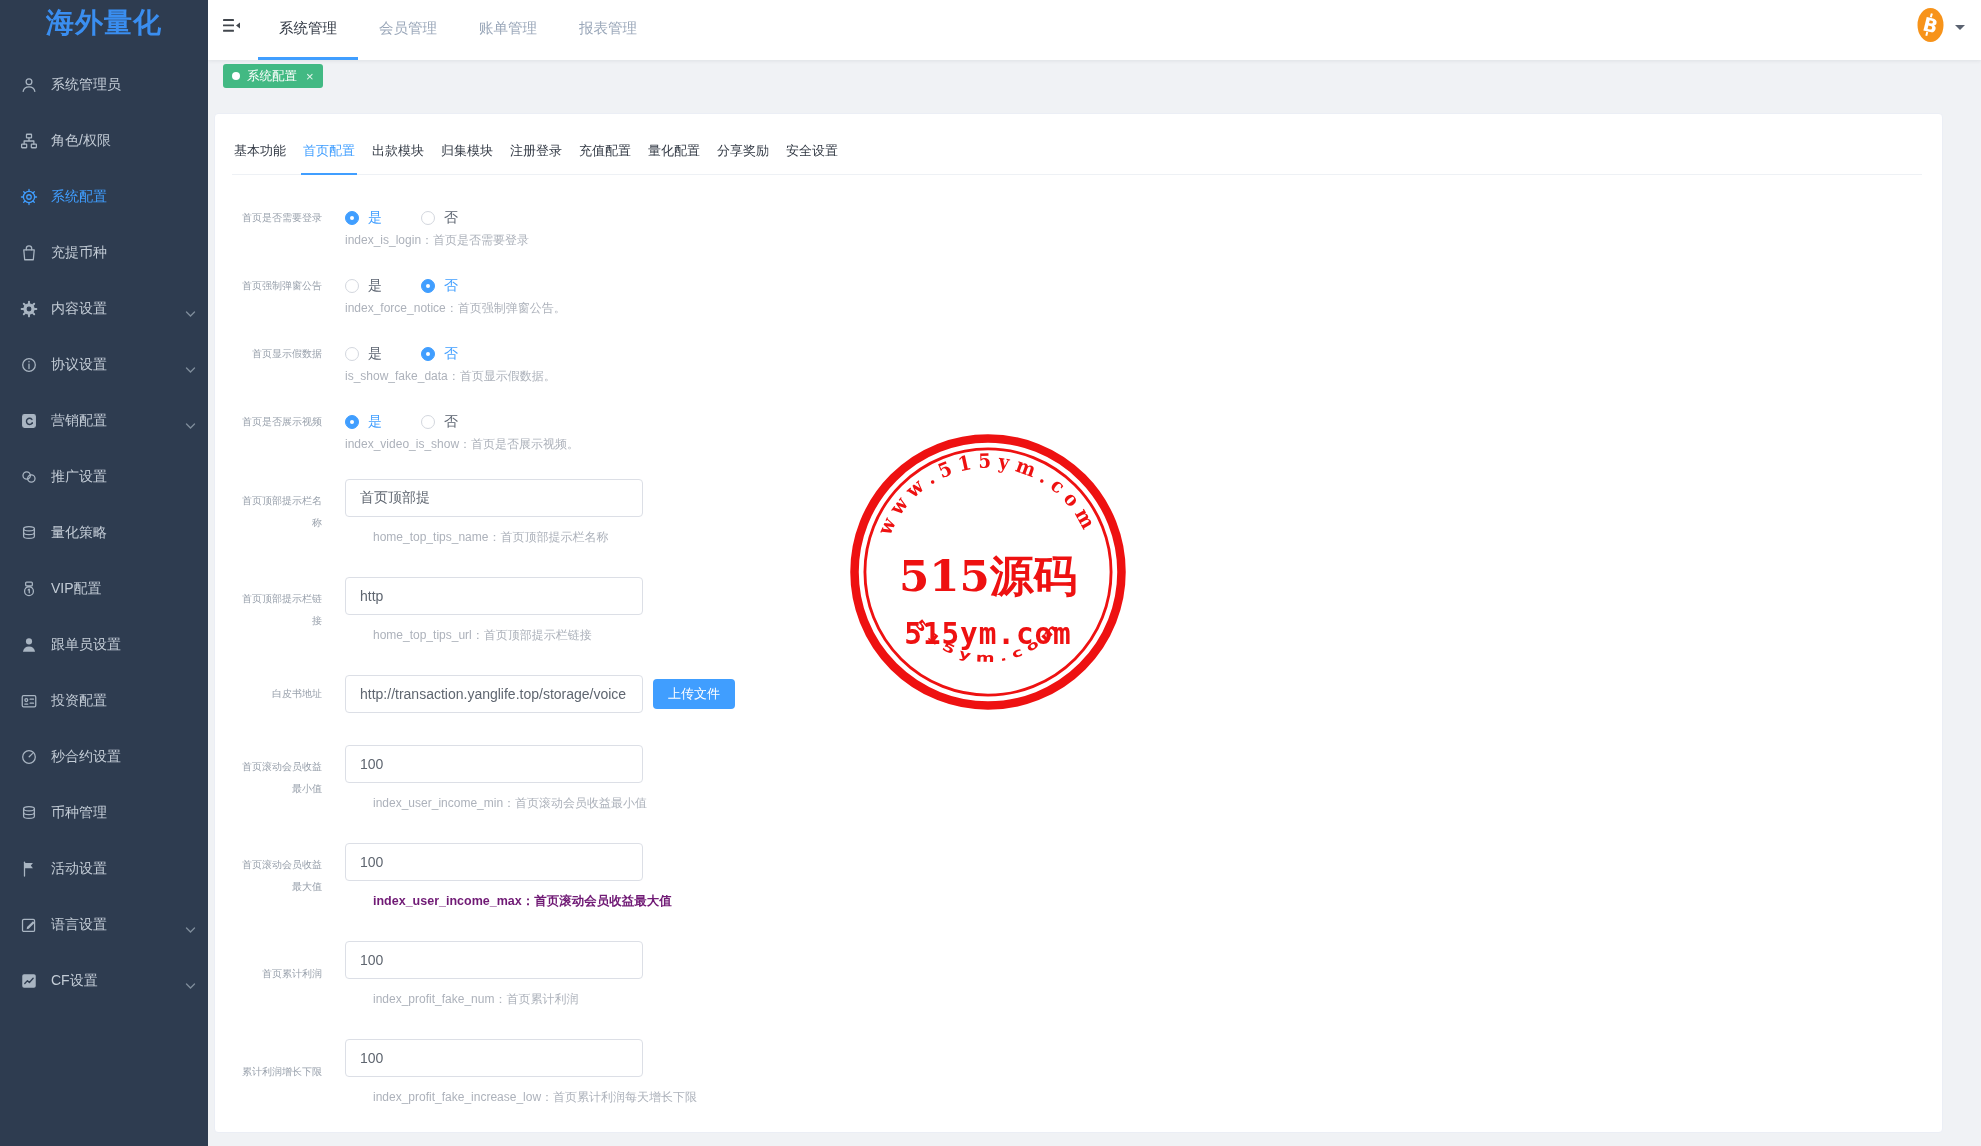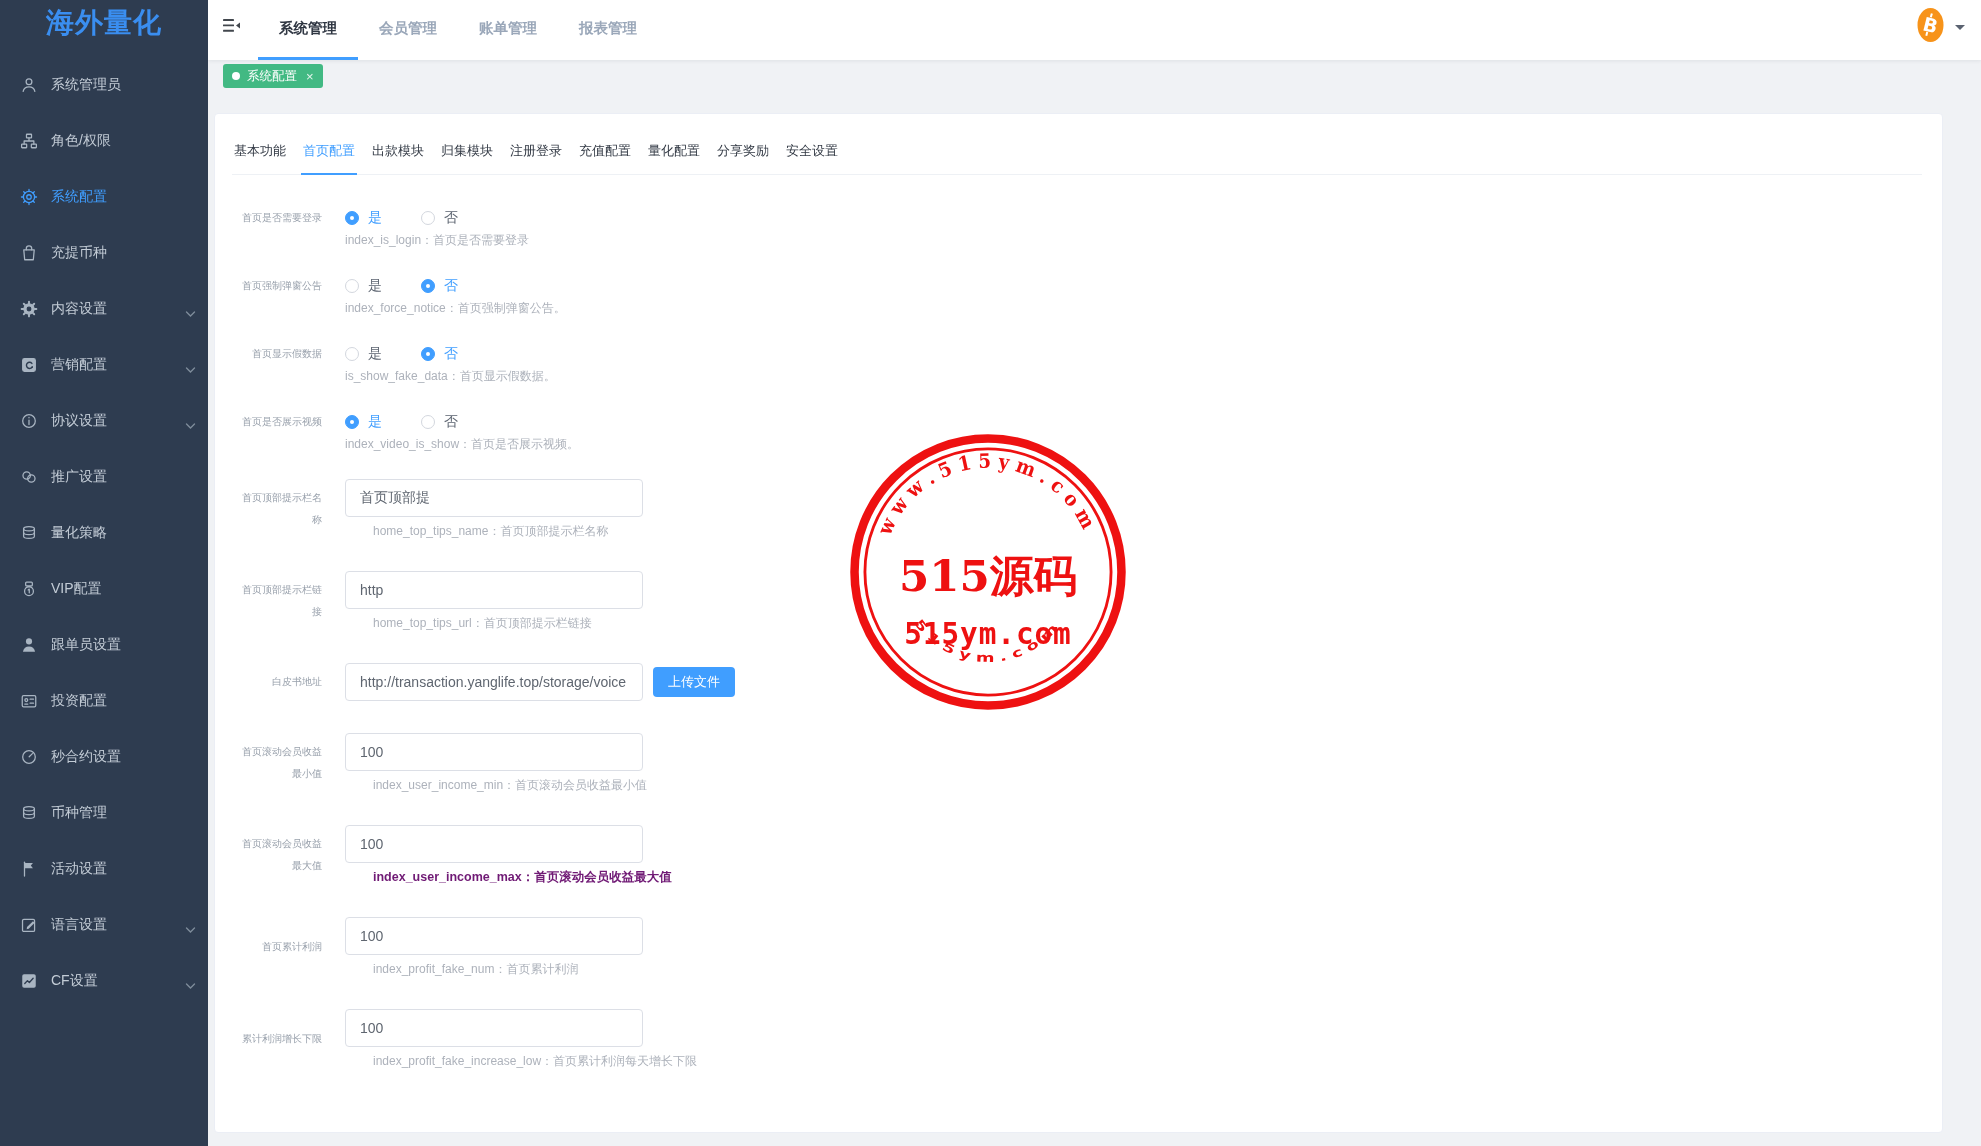--- a/index.html
+++ b/index.html
@@ -15,21 +15,21 @@
   .side-item .s-icon { width:18px; height:18px; margin-right:13px; display:inline-flex; color:#a9b5c2; flex-shrink:0; }
   .side-item .s-icon svg { width:18px; height:18px; }
   .side-item.active { color:#409eff; }
   .side-item.active .s-icon { color:#409eff; }
   .side-item .chev { position:absolute; right:12px; top:24px; color:#7e8c9a; }
 
   
   .header { position:absolute; left:208px; top:0; width:1773px; height:60px; background:#fff;
             box-shadow:0 1px 4px rgba(0,21,41,.08); z-index:2; }
   .collapse { position:absolute; left:14px; top:16px; width:19px; height:19px; cursor:pointer; }
-  .nav-tabs { position:absolute; left:50px; top:0; height:60px; display:flex;font-weight:bold; }
+  .nav-tabs { position:absolute; left:50px; top:0; height:60px; display:flex; }
   .nav-tab { padding:0 21px; display:flex; align-items:center; font-size:14.5px; color:#9aa7b9;
              border-bottom:3px solid transparent; cursor:pointer; }
   .nav-tab.active { color:#2f3642; border-bottom-color:#409eff; }
   .avatar-box { position:absolute; right:16px; top:7px; display:flex; align-items:center; cursor:pointer; }
   .caret { width:0; height:0; border:5px solid transparent; border-top-color:#5a6270; margin-left:11px; margin-top:5px; }
 
   
   .tag { position:absolute; left:223px; top:64px; height:24px; background:#42b983; border-radius:3px; color:#fff;
          display:flex; align-items:center; padding:0 9px; font-size:12.5px; cursor:pointer; z-index:2; }
   .tag .dot { width:8px; height:8px; background:#fff; border-radius:50%; margin-right:7px; }
@@ -52,21 +52,21 @@
   .input-row .row-label { min-height:38px; display:flex; align-items:center; justify-content:flex-end; }
   .radio-line { display:flex; align-items:center; height:22px; }
   .radio { display:flex; align-items:center; cursor:pointer; }
   .radio + .radio { margin-left:39px; }
   .rdot { width:14px; height:14px; border-radius:50%; border:1px solid #d3d7de; background:#fff; position:relative; }
   .radio.on .rdot { background:#409eff; border-color:#409eff; }
   .radio.on .rdot:after { content:""; position:absolute; left:4px; top:4px; width:4px; height:4px; border-radius:50%; background:#fff; }
   .rtxt { margin-left:9px; font-size:14px; color:#5c6470; }
   .radio.on .rtxt { color:#409eff; }
   .helper { font-size:12px; color:#adb2bb; line-height:22px; }
-  .input-row .helper { margin-top:6px; line-height:16px;padding-left:28px; }
+  .input-row .helper { margin-top:12px; line-height:16px;padding-left:28px; }
   .helper.bold { color:#701a75; font-weight:bold; font-size:12.5px; }
   .input-line { display:flex; align-items:center; }
   .txt { width:298px; height:38px; border:1px solid #dcdfe6; border-radius:4px; padding:0 14px;
          font-size:14px; color:#5f6670; background:#fff; outline:none; font-family:inherit; }
   .upload-btn { margin-left:10px; height:30px; padding:3px 15px; background:#409eff; color:#fff; border:none;
                 border-radius:4px; font-size:13px; cursor:pointer; font-family:inherit; }
 
   
   .stamp { position:absolute; left:846px; top:430px; width:284px; height:284px; z-index:5; pointer-events:none; }
 </style>
@@ -124,38 +124,38 @@
           </svg>
         </span>
         <span>内容设置</span>
         <span class="chev"><svg width="11" height="8" viewBox="0 0 11 8" fill="none" stroke="currentColor" stroke-width="1.4" stroke-linecap="round">
             <path d="M1.5 2l4 4 4-4"></path>
           </svg></span>
       </div>
       <div class="side-item">
         <span class="s-icon">
           <svg viewBox="0 0 20 20" fill="none" stroke="currentColor" stroke-width="1.4" stroke-linecap="round" stroke-linejoin="round">
+            <circle cx="10" cy="10" r="7"></circle>
+            <path d="M10 6.1v.3M10 9v5"></path>
+          </svg>
+        </span>
+        <span>协议设置</span>
+        <span class="chev"><svg width="11" height="8" viewBox="0 0 11 8" fill="none" stroke="currentColor" stroke-width="1.4" stroke-linecap="round">
+            <path d="M1.5 2l4 4 4-4"></path>
+          </svg></span>
+      </div>
+      <div class="side-item">
+        <span class="s-icon">
+          <svg viewBox="0 0 20 20" fill="none" stroke="currentColor" stroke-width="1.4" stroke-linecap="round" stroke-linejoin="round">
             <rect x="3" y="3" width="14" height="14" rx="2" fill="currentColor"></rect>
             <path d="M13.2 8.2a3.4 3.4 0 1 0 .4 3.8" stroke="#2e3c50" stroke-width="1.6"></path>
             <circle cx="13.6" cy="12.6" r="0.8" fill="#2e3c50" stroke="none"></circle>
           </svg>
         </span>
         <span>营销配置</span>
-        <span class="chev"><svg width="11" height="8" viewBox="0 0 11 8" fill="none" stroke="currentColor" stroke-width="1.4" stroke-linecap="round">
-            <path d="M1.5 2l4 4 4-4"></path>
-          </svg></span>
-      </div>
-      <div class="side-item">
-        <span class="s-icon">
-          <svg viewBox="0 0 20 20" fill="none" stroke="currentColor" stroke-width="1.4" stroke-linecap="round" stroke-linejoin="round">
-            <circle cx="10" cy="10" r="7"></circle>
-            <path d="M10 6.1v.3M10 9v5"></path>
-          </svg>
-        </span>
-        <span>协议设置</span>
         <span class="chev"><svg width="11" height="8" viewBox="0 0 11 8" fill="none" stroke="currentColor" stroke-width="1.4" stroke-linecap="round">
             <path d="M1.5 2l4 4 4-4"></path>
           </svg></span>
       </div>
       <div class="side-item">
         <span class="s-icon">
           <svg viewBox="0 0 20 20" fill="none" stroke="currentColor" stroke-width="1.4" stroke-linecap="round" stroke-linejoin="round">
             <circle cx="7.4" cy="8.3" r="4.1"></circle>
             <circle cx="12.6" cy="11.7" r="4.1"></circle>
           </svg>

